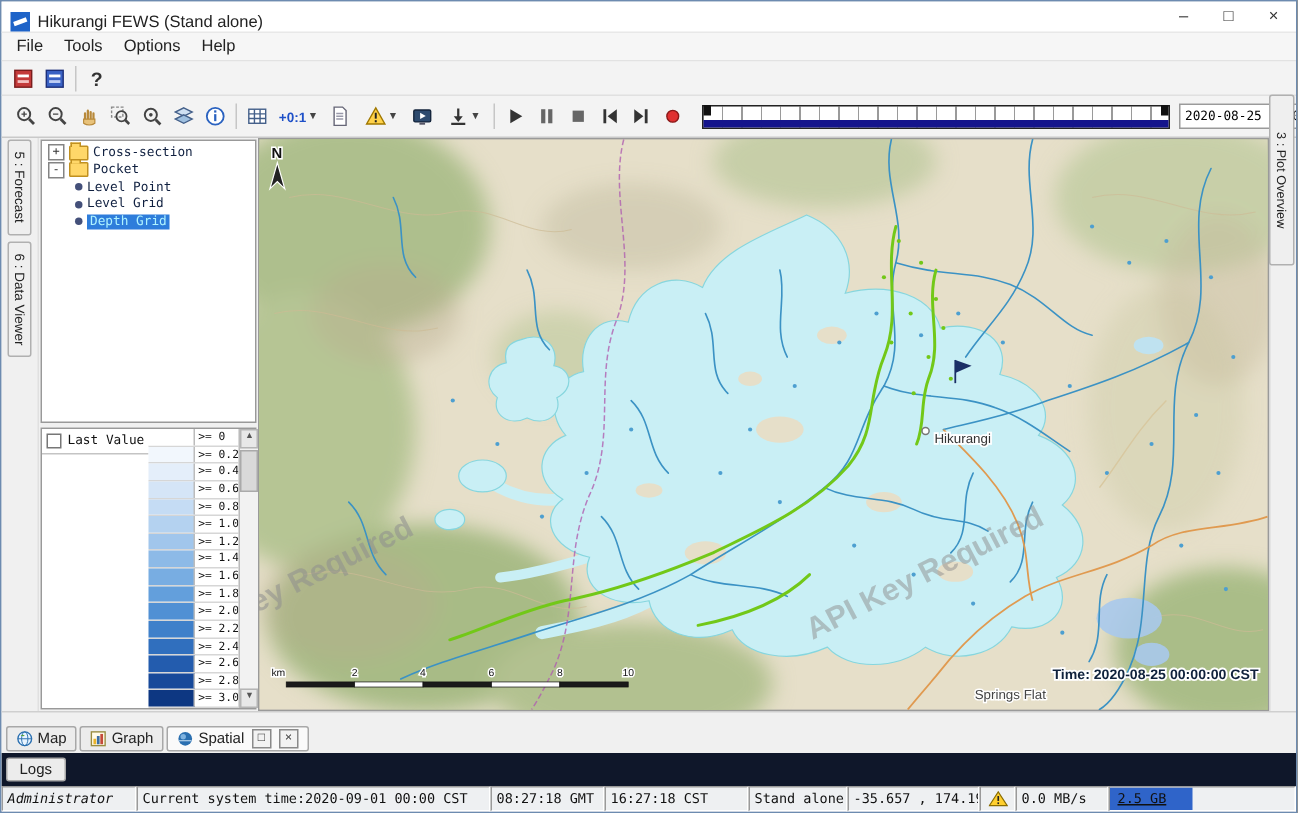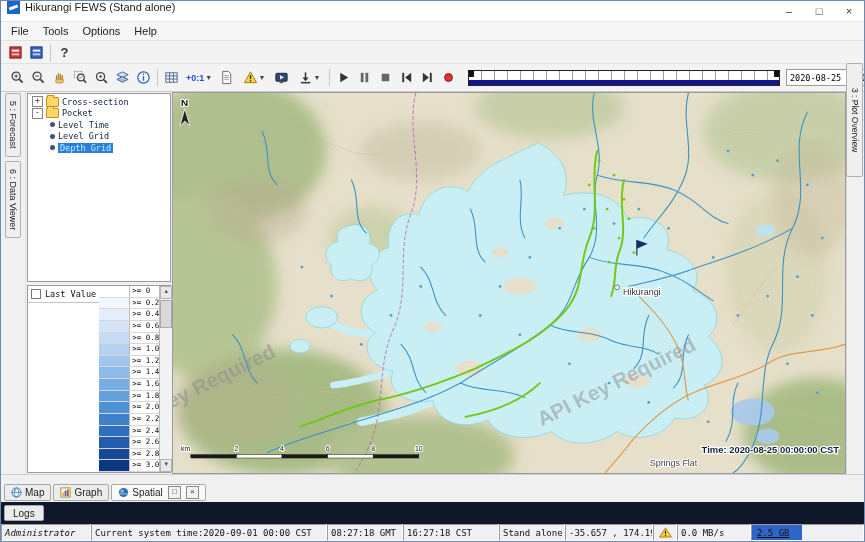--- a/index.html
+++ b/index.html
@@ -1,19 +1,19 @@
 <!DOCTYPE html>
 <html><head>
 <meta charset="utf-8">
 <style>
   html,body{margin:0;padding:0;background:#555;}
   .window{position:relative;width:865px;height:542px;background:#f0f0f0;border:1px solid #6d8bb0;box-sizing:border-box;display:flex;flex-direction:column;font-family:"Liberation Sans","DejaVu Sans",sans-serif;overflow:hidden;}
 
   
-  .titlebar{height:20px;background:#fff;display:flex;align-items:flex-start;flex:none;border-bottom:1px solid #e8e8e8;}
+  .titlebar{height:20px;background:#fff;display:flex;align-items:flex-end;flex:none;border-bottom:1px solid #e8e8e8;}
   .app-icon{width:13px;height:13px;margin:0 5px 0 6px;background:#1e63c8;position:relative;flex:none;}
   .app-icon:before{content:"";position:absolute;left:2px;top:5px;width:9px;height:3px;background:#fff;transform:rotate(-20deg);}
   .title-text{font-size:11px;color:#222;white-space:nowrap;}
   .win-btns{margin-left:auto;display:flex;height:100%;}
   .wbtn{width:30px;display:flex;align-items:center;justify-content:center;font-size:11px;color:#333;cursor:default;}
 
   
   .menubar{height:18px;background:#f6f6f6;display:flex;align-items:center;padding-left:3px;flex:none;border-bottom:1px solid #e2e2e2;}
   .menu-item{font-size:11px;color:#222;padding:1px 7px;}
 
@@ -279,21 +279,21 @@
           <span class="folder"></span>
           <span class="tlabel">Cross-section</span>
         </div>
         <div class="trow root">
           <span class="expbox">-</span>
           <span class="folder"></span>
           <span class="tlabel">Pocket</span>
         </div>
         <div class="trow child">
           <span class="leafdot"></span>
-          <span class="tlabel">Level Time</span>
+          <span class="tlabel">Level Point</span>
         </div>
         <div class="trow child">
           <span class="leafdot"></span>
           <span class="tlabel">Level Grid</span>
         </div>
         <div class="trow child selected">
           <span class="leafdot"></span>
           <span class="tlabel">Depth Grid</span>
         </div>
       </div>
@@ -599,21 +599,21 @@
     <span class="scell" style="width:96px;">16:27:18 CST</span>
     <span class="scell" style="width:66px;">Stand alone</span>
     <span class="scell" style="width:88px;">-35.657 , 174.199</span>
     <span class="scell" style="width:24px;justify-content:center;">
       <svg viewBox="0 0 14 12" width="13" height="11">
           <polygon points="7,1 13.5,11 0.5,11" fill="#ffcf2e" stroke="#8a6d00" stroke-width="0.8"></polygon>
           <rect x="6.4" y="4" width="1.2" height="3.6" fill="#222"></rect>
           <rect x="6.4" y="8.6" width="1.2" height="1.3" fill="#222"></rect>
         </svg>
     </span>
-    <span class="scell" style="width:74px;">0.0 MB/s</span>
+    <span class="scell" style="width:62px;">0.0 MB/s</span>
     <span class="scell memcell">
       <span class="memfill"></span>
       <span class="memtext">2.5 GB</span>
     </span>
   </div>
 
   <div class="right-tab">3 : Plot Overview</div>
 </div>
 
 </body></html>

